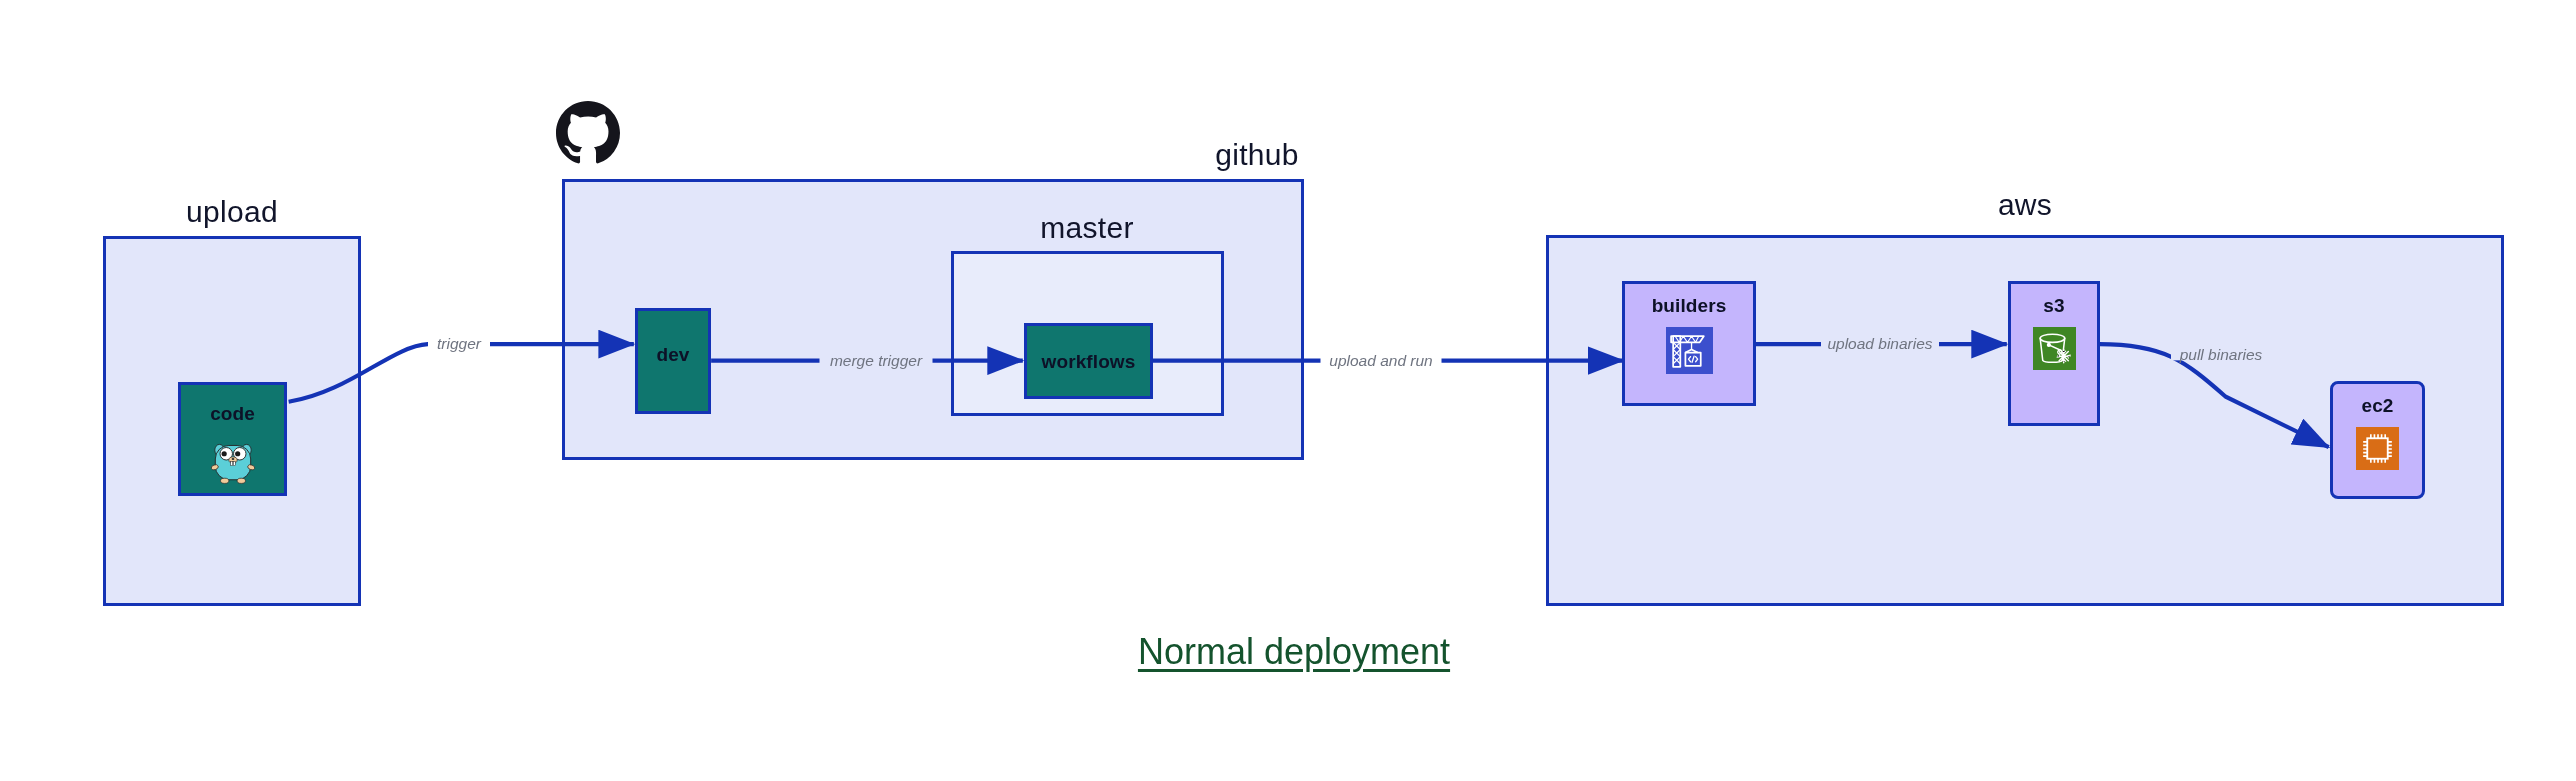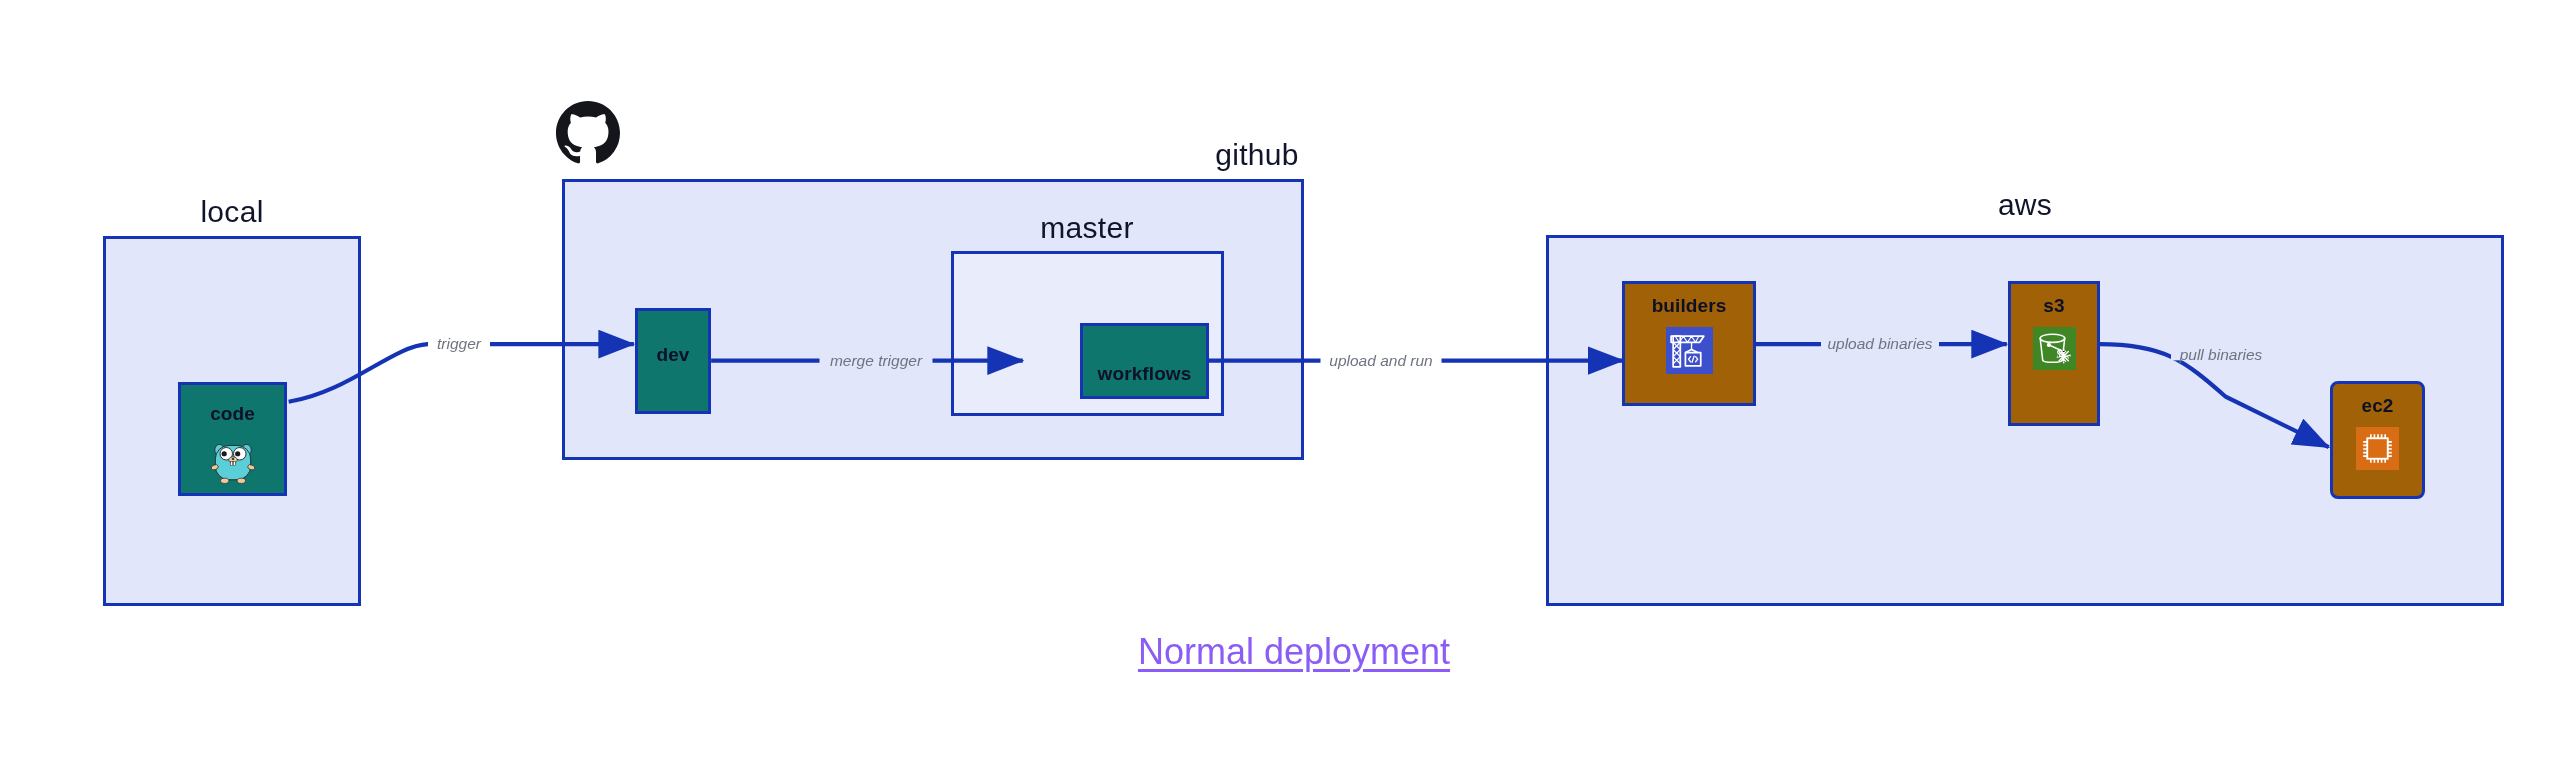--- a/index.html
+++ b/index.html
@@ -34,21 +34,21 @@
     font-size: 30px;
     font-weight: 400;
     letter-spacing: 0.3px;
     white-space: nowrap;
     transform: translateX(-50%);
   }
 
   
   .node {
     position: absolute;
-    background: #a16207;
+    background: #c4b5fd;
     border: 3.1px solid #1433b5;
     box-sizing: border-box;
     display: flex;
     flex-direction: column;
     align-items: center;
   }
   .node.white {
     background: #0f766e;
   }
   .node-label {
@@ -87,21 +87,21 @@
     position: absolute;
     transform: translate(-50%, -50%);
   }
 
   
   #diagram-title {
     position: absolute;
     left: 1294px;
     top: 631px;
     transform: translateX(-50%);
-    color: #8b5cf6;
+    color: #14532d;
     font-size: 36px;
     font-weight: 400;
     text-decoration: underline;
     text-underline-offset: 5.2px;
     text-decoration-thickness: 2.6px;
     white-space: nowrap;
   }
 
   
   #github-logo {
@@ -111,21 +111,21 @@
     width: 64px;
     height: 64px;
   }
 </style>
 </head>
 <body>
 
 <div id="canvas">
 
   <div class="group" style="left:103px; top:236px; width:258px; height:370px;"></div>
-  <div class="group-label" style="left:232px; top:195px;">local</div>
+  <div class="group-label" style="left:232px; top:195px;">upload</div>
 
   <div class="group" style="left:562px; top:179px; width:742px; height:281px;"></div>
   <div class="group-label" style="left:1257px; top:138px;">github</div>
 
   <div class="group light" style="left:951px; top:251px; width:273px; height:165px;"></div>
   <div class="group-label" style="left:1087px; top:211px;">master</div>
 
   <div class="group" style="left:1546px; top:235px; width:958px; height:371px;"></div>
   <div class="group-label" style="left:2025px; top:188px;">aws</div>
 
@@ -198,21 +198,21 @@
         <rect x="45.5" y="53" width="4" height="8" fill="#ffffff" stroke="#262626" stroke-width="1"></rect>
         <rect x="50.5" y="53" width="4" height="8" fill="#ffffff" stroke="#262626" stroke-width="1"></rect>
       </svg>
     </div>
   </div>
 
   <div class="node white" style="left:635px; top:308px; width:76px; height:106px;">
     <div class="node-label" style="margin-top:33px;">dev</div>
   </div>
 
-  <div class="node white" style="left:1080px; top:323px; width:129px; height:76px;justify-content:center;">
+  <div class="node white" style="left:1024px; top:323px; width:129px; height:76px;">
     <div class="node-label" style="margin-top:25px;">workflows</div>
   </div>
 
   <div class="node" style="left:1622px; top:281px; width:134px; height:125px;">
     <div class="node-label">builders</div>
     <div class="node-icon">
       <svg width="47" height="47" viewBox="0 0 92 92">
         <rect x="0" y="0" width="92" height="92" fill="#3c4fcd"></rect>
         <g fill="none" stroke="#ffffff" stroke-width="3.4" stroke-linejoin="round">
 

